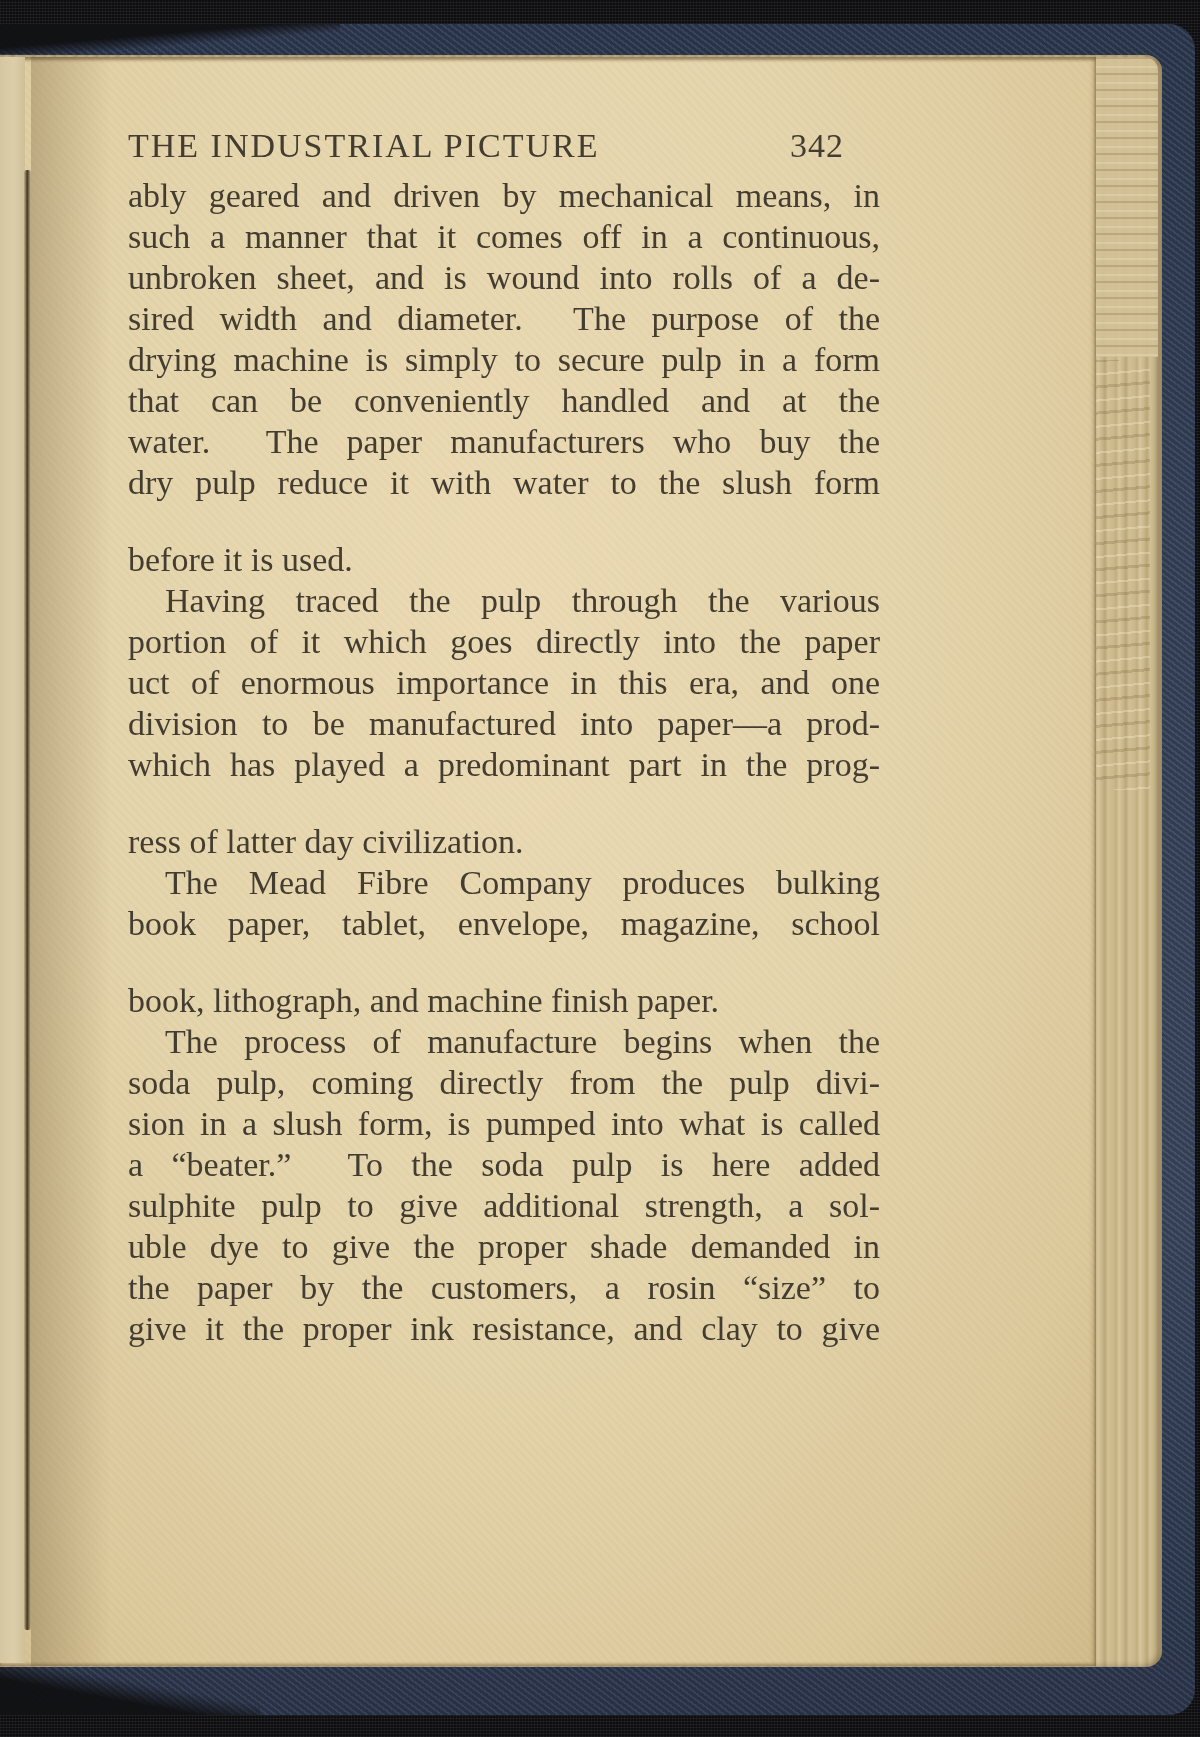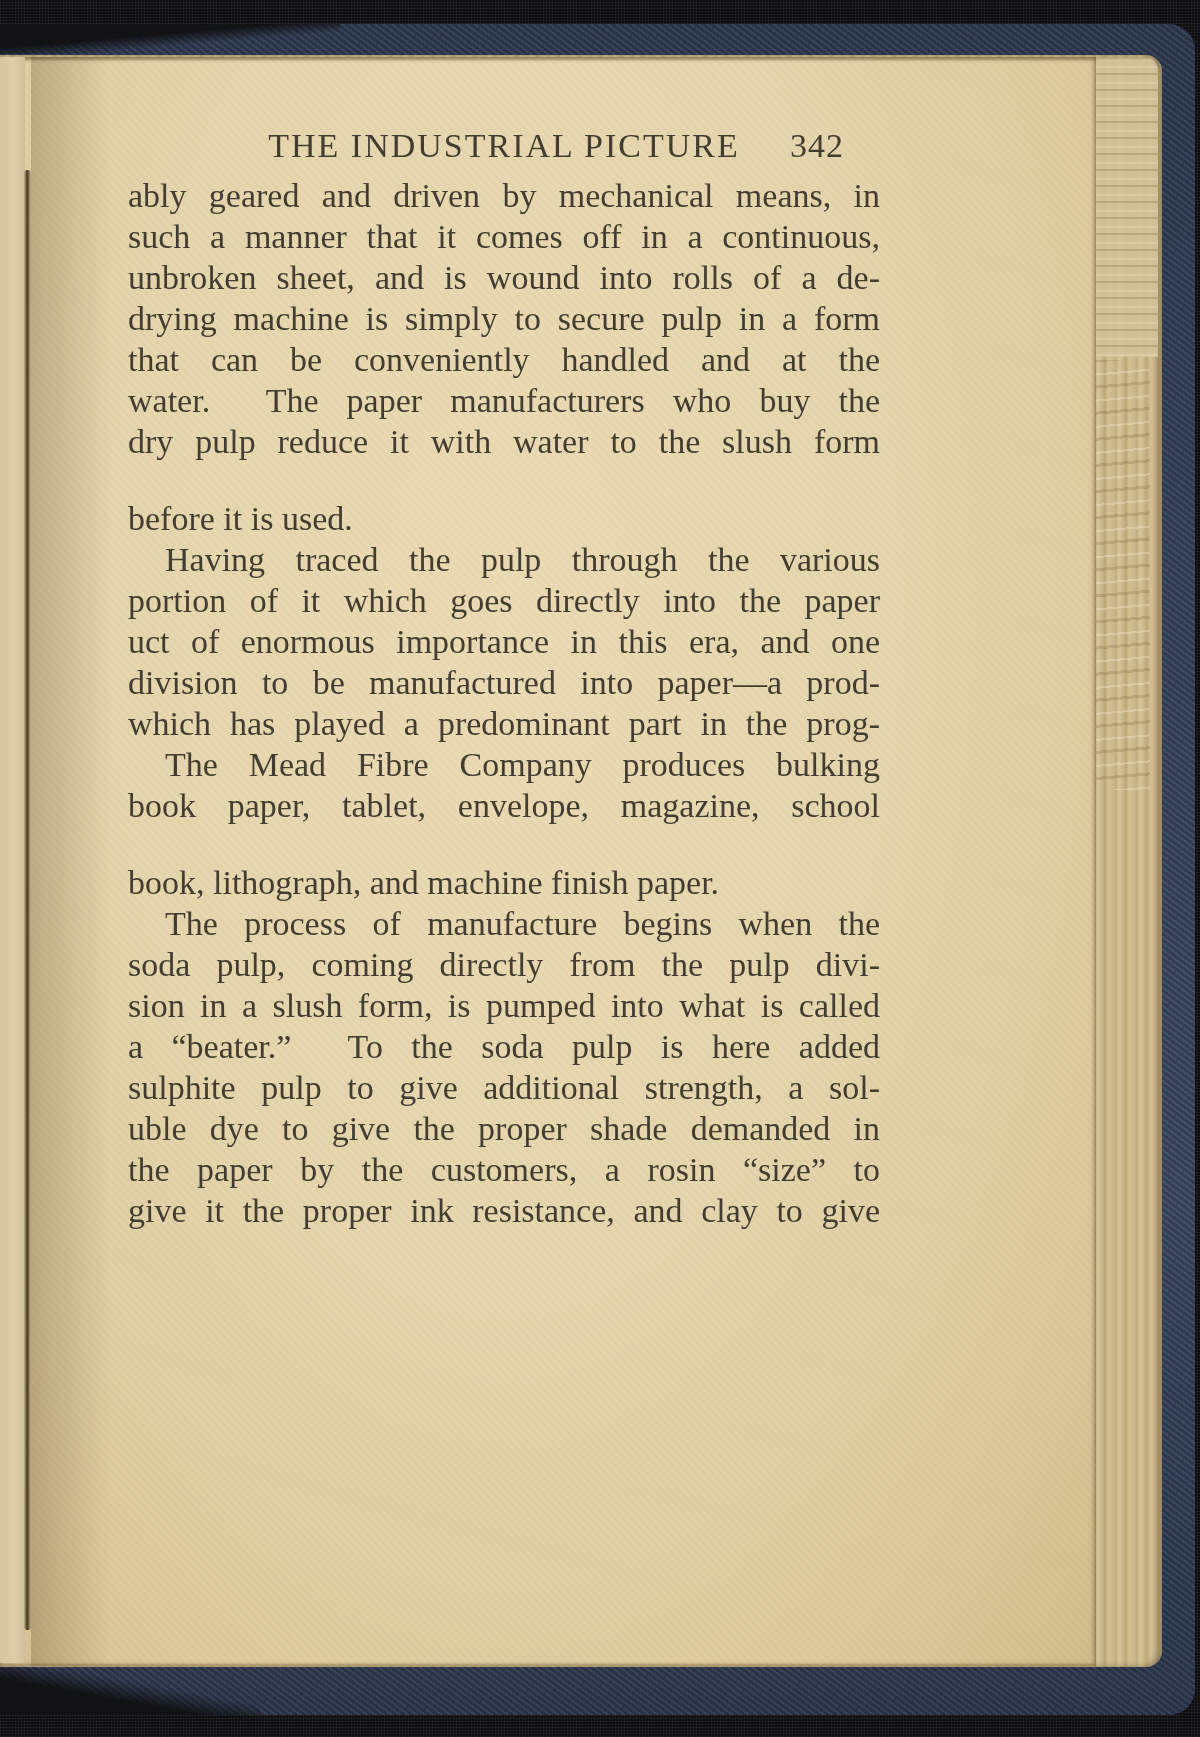--- a/index.html
+++ b/index.html
@@ -94,21 +94,21 @@
   }
   .page-header {
     position: relative;
     height: 41px;
     margin-bottom: 9px;
     font-size: 34px;
     line-height: 41px;
   }
   .running-head {
     display: block;
-    text-align: center;
+    text-align: left;
     letter-spacing: 2px;
   }
   .page-number {
     position: absolute;
     top: 0; right: 36px;
     letter-spacing: 1px;
   }
   .page-body { width: 752px; }
   .line {
     font-size: 34px;
@@ -138,30 +138,32 @@
 
   <div class="text-block">
     <div class="page-header">
       <span class="running-head">THE INDUSTRIAL PICTURE</span>
       <span class="page-number">342</span>
     </div>
     <div class="page-body">
         <div class="line">ably geared and driven by mechanical means, in</div>
         <div class="line">such a manner that it comes off in a continuous,</div>
         <div class="line">unbroken sheet, and is wound into rolls of a de-</div>
+        <div class="line">sired width and diameter.&nbsp; The purpose of the</div>
         <div class="line">drying machine is simply to secure pulp in a form</div>
         <div class="line">that can be conveniently handled and at the</div>
         <div class="line">water.&nbsp; The paper manufacturers who buy the</div>
         <div class="line">dry pulp reduce it with water to the slush form</div>
         <div class="line para-end">before it is used.</div>
         <div class="line indent">Having traced the pulp through the various</div>
         <div class="line">portion of it which goes directly into the paper</div>
         <div class="line">uct of enormous importance in this era, and one</div>
         <div class="line">division to be manufactured into paper—a prod-</div>
         <div class="line">which has played a predominant part in the prog-</div>
+        <div class="line para-end">ress of latter day civilization.</div>
         <div class="line indent">The Mead Fibre Company produces bulking</div>
         <div class="line">book paper, tablet, envelope, magazine, school</div>
         <div class="line para-end">book, lithograph, and machine finish paper.</div>
         <div class="line indent">The process of manufacture begins when the</div>
         <div class="line">soda pulp, coming directly from the pulp divi-</div>
         <div class="line">sion in a slush form, is pumped into what is called</div>
         <div class="line">a “beater.”&nbsp; To the soda pulp is here added</div>
         <div class="line">sulphite pulp to give additional strength, a sol-</div>
         <div class="line">uble dye to give the proper shade demanded in</div>
         <div class="line">the paper by the customers, a rosin “size” to</div>

